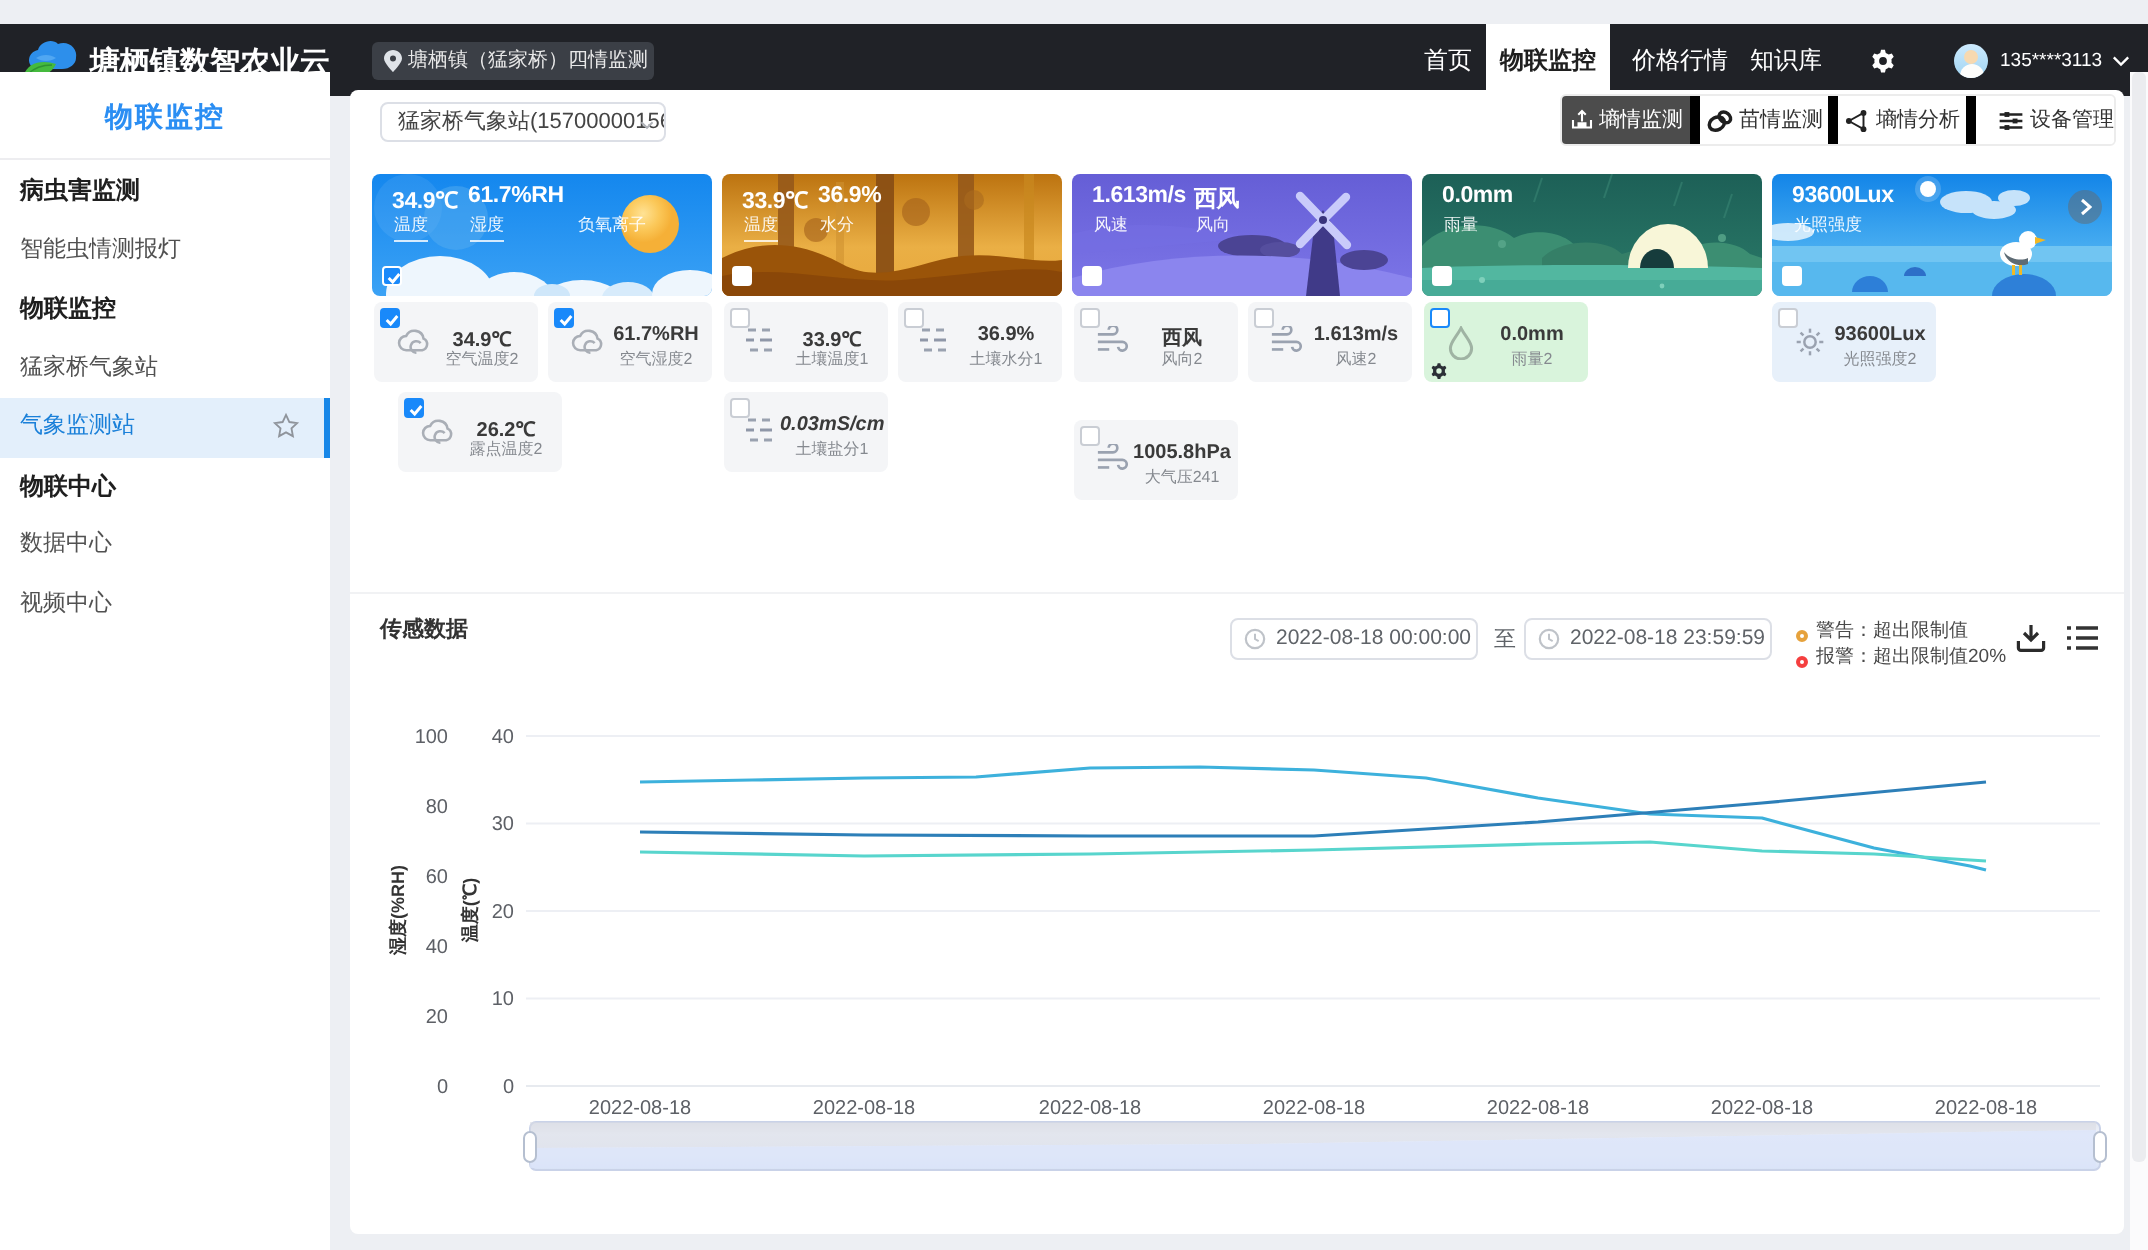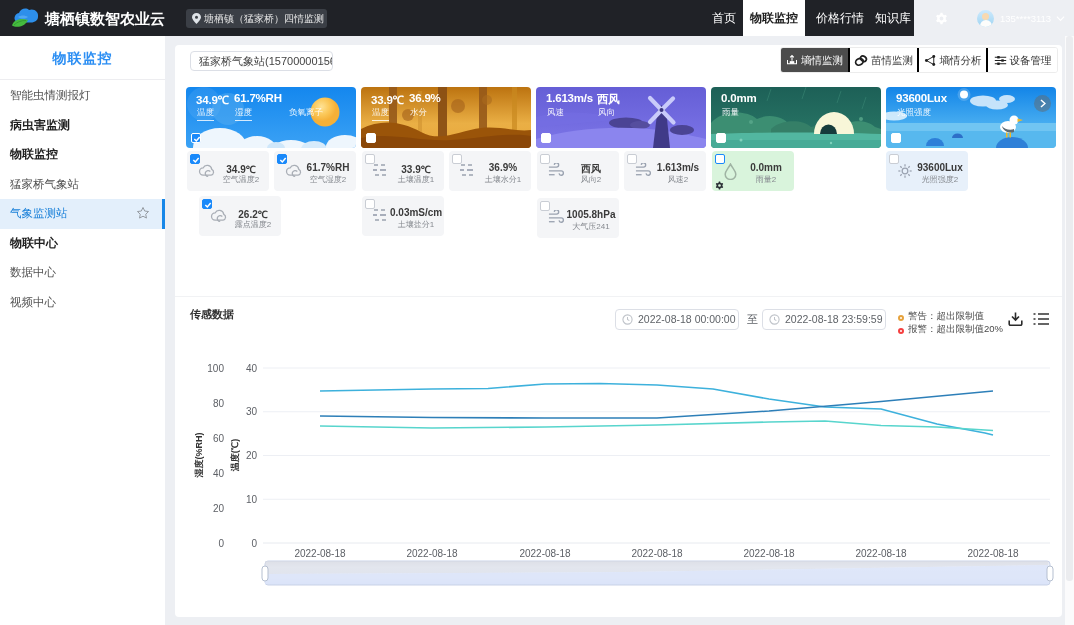--- a/index.html
+++ b/index.html
@@ -1,20 +1,20 @@
 <!DOCTYPE html>
 <html><head>
 <meta charset="utf-8">
 <style>
 *{margin:0;padding:0;box-sizing:border-box;}
 html,body{width:1074px;height:625px;overflow:hidden;}
 body{font-family:"Liberation Sans",sans-serif;background:#edeff3;position:relative;}
 .abs{position:absolute;}
 
-.topbar{position:absolute;left:0;top:0;width:914px;height:36px;background:#202227;}
+.topbar{position:absolute;left:0;top:12px;width:1074px;height:36px;background:#202227;}
 .logo{position:absolute;left:11px;top:7px;}
 .brand{position:absolute;left:45px;top:10px;color:#fff;font-size:15px;font-weight:bold;}
 .locsel{position:absolute;left:186px;top:9px;width:141px;height:19px;background:#3b3f46;border-radius:3px;color:#e8e8e8;font-size:10px;line-height:19px;padding-left:18px;}
 .locsel .pin{position:absolute;left:6px;top:4px;}
 .locsel .car{position:absolute;right:6px;top:7px;width:7px;height:7px;}
 .nav{position:absolute;left:0;top:0;width:1074px;height:36px;color:#fff;font-size:12px;}
 .nav .item{position:absolute;line-height:36px;height:36px;text-align:center;}
 .nav .active{background:#fff;color:#1f1f1f;font-weight:bold;}
 .usr{position:absolute;left:977px;top:0;height:36px;display:flex;align-items:center;}
 .usr svg{margin-left:2px;}
@@ -27,22 +27,22 @@
 .sb-title{height:44px;line-height:44px;text-align:center;color:#2b8ef3;font-size:14px;font-weight:bold;border-bottom:1px solid #ededf0;letter-spacing:1px;}
 .sb-item{height:29.5px;line-height:29.5px;padding-left:10px;font-size:11.5px;color:#515151;position:relative;}
 .sb-item.hd{font-weight:bold;color:#1f1f1f;font-size:12px;}
 .sb-item.on{background:#e3effb;color:#1a80d9;border-right:3px solid #1787e8;}
 .sb-item.on .star{position:absolute;right:12px;top:7px;}
 
 .main{position:absolute;left:175px;top:45px;width:887px;height:572px;background:#fff;border-radius:4px;}
 .stationsel{position:absolute;left:15px;top:6px;width:143px;height:20px;border:1px solid #dcdfe6;border-radius:4px;font-size:11px;color:#444;line-height:18px;padding-left:8px;white-space:nowrap;overflow:hidden;}
 .stationsel .car{position:absolute;right:5px;top:7px;width:7px;height:7px;}
 .btngroup{position:absolute;right:4px;top:2px;height:26px;display:flex;border:1px solid #ececec;border-radius:3px;overflow:hidden;}
-.btn{height:24px;line-height:24px;font-size:10.5px;color:#333;width:69px;justify-content:center;background:#fff;display:flex;align-items:center;border-right:2px solid #000000;}
-.btn:last-child{border-right:none;}
+.btn{height:24px;line-height:24px;font-size:10.5px;color:#333;width:69px;justify-content:center;background:#fff;display:flex;align-items:center;border-right:5px solid #000000;}
+.btn:last-child{border-right:none;justify-content:flex-end;}
 .btn.dark{background:#4c4c4c;color:#fff;}
 .btn svg{margin-right:3px;flex:none;}
 
 .card{position:absolute;top:42px;width:170px;height:61px;border-radius:4px;overflow:hidden;color:#fff;}
 .card .v1{position:absolute;top:5px;font-size:11.5px;font-weight:bold;letter-spacing:-0.2px;}
 .card .lb{position:absolute;top:20px;font-size:8.5px;color:rgba(255,255,255,.92);padding-bottom:1px;}
 .cbx{width:10px;height:10px;border-radius:2px;background:#fff;border:1px solid #c9cdd4;}
 .cbx.chk{background:#1989fa;border-color:#1989fa;}
 .card .cbx{position:absolute;left:5px;top:46px;border-color:#fff;}
 
@@ -97,22 +97,22 @@
       <svg width="9" height="9" viewBox="0 0 10 10">
           <path d="M1 3 L5 7 L9 3" stroke="#fff" stroke-width="1.3" fill="none"></path>
         </svg>
     </div>
   </div>
 </div>
 
 <div class="sidebar">
   <div class="sb-title">物联监控</div>
   <div style="height:1px"></div>
+  <div class="sb-item hd">病虫害监测</div>
   <div class="sb-item">智能虫情测报灯</div>
-  <div class="sb-item hd">病虫害监测</div>
   <div class="sb-item hd">物联监控</div>
   <div class="sb-item">猛家桥气象站</div>
   <div class="sb-item on">气象监测站
     <svg class="star" width="14" height="14" viewBox="0 0 24 24">
         <path d="M12 2.5 L14.9 8.6 L21.5 9.5 L16.7 14.1 L17.9 20.7 L12 17.5 L6.1 20.7 L7.3 14.1 L2.5 9.5 L9.1 8.6 Z" fill="none" stroke="#8f949b" stroke-width="1.6"></path>
       </svg>
   </div>
   <div class="sb-item hd">物联中心</div>
   <div class="sb-item">数据中心</div>
   <div class="sb-item">视频中心</div>
@@ -362,21 +362,21 @@
     <div class="cbx"></div>
   </div>
   <div class="tile" style="left:187px;top:151px;">
     <svg class="ic" width="16" height="15" viewBox="0 0 16 15">
         <g stroke="#9aa2b0" stroke-width="1.6">
           <path d="M1 2 L5 2 M8 2 L14 2" stroke-dasharray="4 3"></path>
           <path d="M0 7 L4 7 M7 7 L13 7" stroke="#8f97a8"></path>
           <path d="M2 12 L6 12 M9 12 L15 12" stroke-dasharray="4 3"></path>
         </g>
       </svg>
-    <div class="tv" style="font-size:10px;">0.03mS/cm</div>
+    <div class="tv" style="font-size:10px;font-style:italic;">0.03mS/cm</div>
       <div class="tl">土壤盐分1</div>
     <div class="cbx"></div>
   </div>
 
   <div class="tile" style="left:362px;top:106px;">
     <svg class="ic" width="17" height="14" viewBox="0 0 18 14">
         <g fill="none" stroke="#9aa2b0" stroke-width="1.4">
           <path d="M1 4 L9 4 A2.3 2.3 0 1 0 6.7 1.6"></path>
           <path d="M1 8 L14 8 A2.3 2.3 0 1 1 11.7 10.6"></path>
           <path d="M1 12 L7 12"></path>
@@ -391,21 +391,21 @@
         <g fill="none" stroke="#9aa2b0" stroke-width="1.4">
           <path d="M1 4 L9 4 A2.3 2.3 0 1 0 6.7 1.6"></path>
           <path d="M1 8 L14 8 A2.3 2.3 0 1 1 11.7 10.6"></path>
           <path d="M1 12 L7 12"></path>
         </g>
       </svg>
     <div class="tv">1.613m/s</div>
       <div class="tl">风速2</div>
     <div class="cbx"></div>
   </div>
-  <div class="tile" style="left:362px;top:153px;">
+  <div class="tile" style="left:362px;top:165px;">
     <svg class="ic" width="17" height="14" viewBox="0 0 18 14">
         <g fill="none" stroke="#9aa2b0" stroke-width="1.4">
           <path d="M1 4 L9 4 A2.3 2.3 0 1 0 6.7 1.6"></path>
           <path d="M1 8 L14 8 A2.3 2.3 0 1 1 11.7 10.6"></path>
           <path d="M1 12 L7 12"></path>
         </g>
       </svg>
     <div class="tv" style="font-size:10px;">1005.8hPa</div>
       <div class="tl">大气压241</div>
     <div class="cbx"></div>

